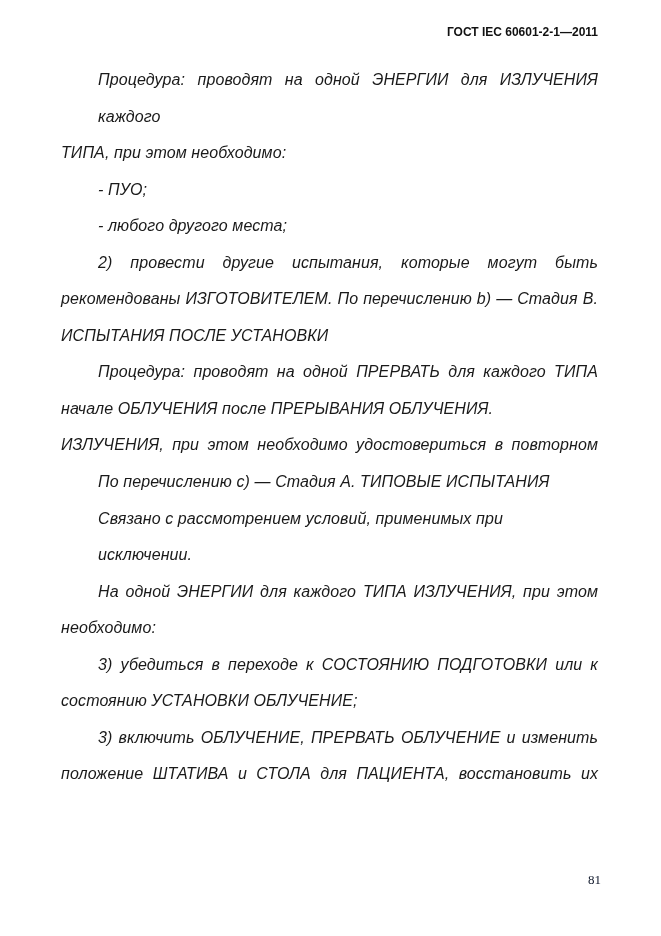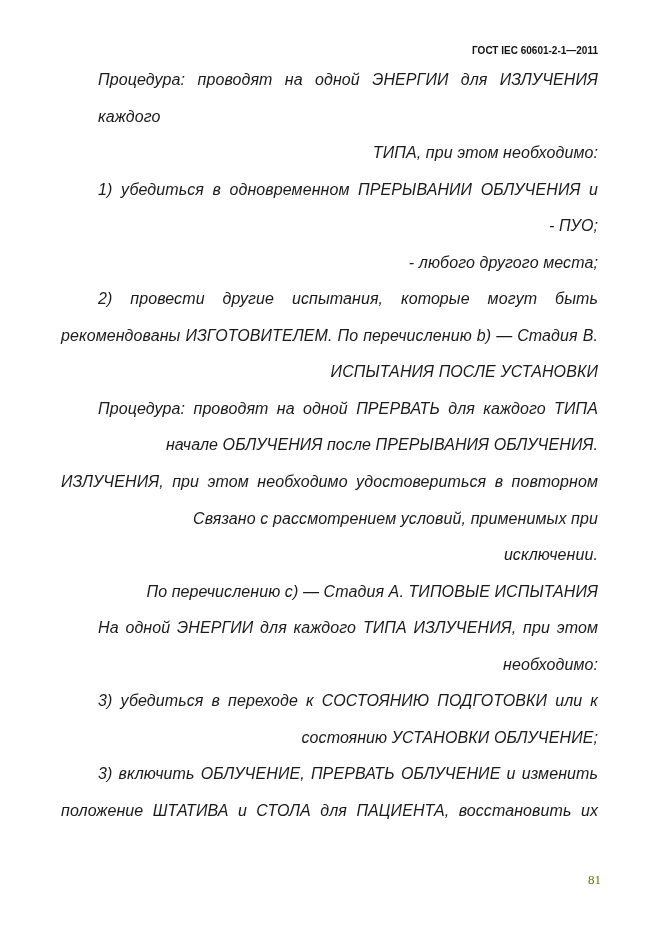--- a/index.html
+++ b/index.html
@@ -11,68 +11,67 @@
     position: relative;
     width: 661px;
     height: 936px;
     background: #ffffff;
     overflow: hidden;
     font-family: "Liberation Sans", sans-serif;
     color: #1a1a1a;
   }
   .doc-header {
     position: absolute;
-    top: 45px;
+    top: 25px;
     right: 63px;
-    font-size: 10px;
+    font-size: 12px;
     font-weight: 700;
     font-style: normal;
     white-space: nowrap;
     color: #111111;
   }
   .body-text {
     position: absolute;
     top: 62px;
     left: 61px;
     width: 537px;
     font-size: 16px;
     font-style: italic;
     line-height: 36.55px;
     letter-spacing: 0.1px;
   }
   .para { margin: 0; padding: 0; }
-  .line { display: block; text-align: right; }
+  .line { display: block; text-align: left; }
   .j { text-align: justify; text-align-last: justify; }
   .ind { padding-left: 37px; }
   .page-number {
     position: absolute;
     top: 872px;
     right: 60px;
     font-family: "Liberation Serif", serif;
     font-size: 13px;
     font-style: normal;
-    color: #4d7c0f;
+    color: #0f172a;
   }
 </style>
 </head>
 <body>
 
 <div class="page">
 
   <div class="doc-header">ГОСТ IEC 60601-2-1—2011</div>
 
   <div class="body-text">
 
     <div class="para">
       <span class="line j ind">Процедура: проводят на одной ЭНЕРГИИ для ИЗЛУЧЕНИЯ каждого</span>
       <span class="line">ТИПА, при этом необходимо:</span>
     </div>
 
     <div class="para">
-      <span class="line j ind">1) убедиться в одновременном ПРЕРЫВАНИИ ОБЛУЧЕНИЯ и</span>
     </div>
 
     <div class="para">
       <span class="line ind">- ПУО;</span>
     </div>
 
     <div class="para">
       <span class="line ind">- любого другого места;</span>
     </div>
 
@@ -82,25 +81,25 @@
       <span class="line">ИСПЫТАНИЯ ПОСЛЕ УСТАНОВКИ</span>
     </div>
 
     <div class="para">
       <span class="line j ind">Процедура: проводят на одной ПРЕРВАТЬ для каждого ТИПА</span>
       <span class="line">начале ОБЛУЧЕНИЯ после ПРЕРЫВАНИЯ ОБЛУЧЕНИЯ.</span>
       <span class="line j">ИЗЛУЧЕНИЯ, при этом необходимо удостовериться в повторном</span>
     </div>
 
     <div class="para">
-      <span class="line ind">Связано с рассмотрением условий, применимых при исключении.</span>
+      <span class="line ind">По перечислению c) — Стадия А. ТИПОВЫЕ ИСПЫТАНИЯ</span>
     </div>
 
     <div class="para">
-      <span class="line ind">По перечислению c) — Стадия А. ТИПОВЫЕ ИСПЫТАНИЯ</span>
+      <span class="line ind">Связано с рассмотрением условий, применимых при исключении.</span>
     </div>
 
 
     <div class="para">
       <span class="line j ind">На одной ЭНЕРГИИ для каждого ТИПА ИЗЛУЧЕНИЯ, при этом</span>
       <span class="line">необходимо:</span>
     </div>
 
     <div class="para">
       <span class="line j ind">3) убедиться в переходе к СОСТОЯНИЮ ПОДГОТОВКИ или к</span>

